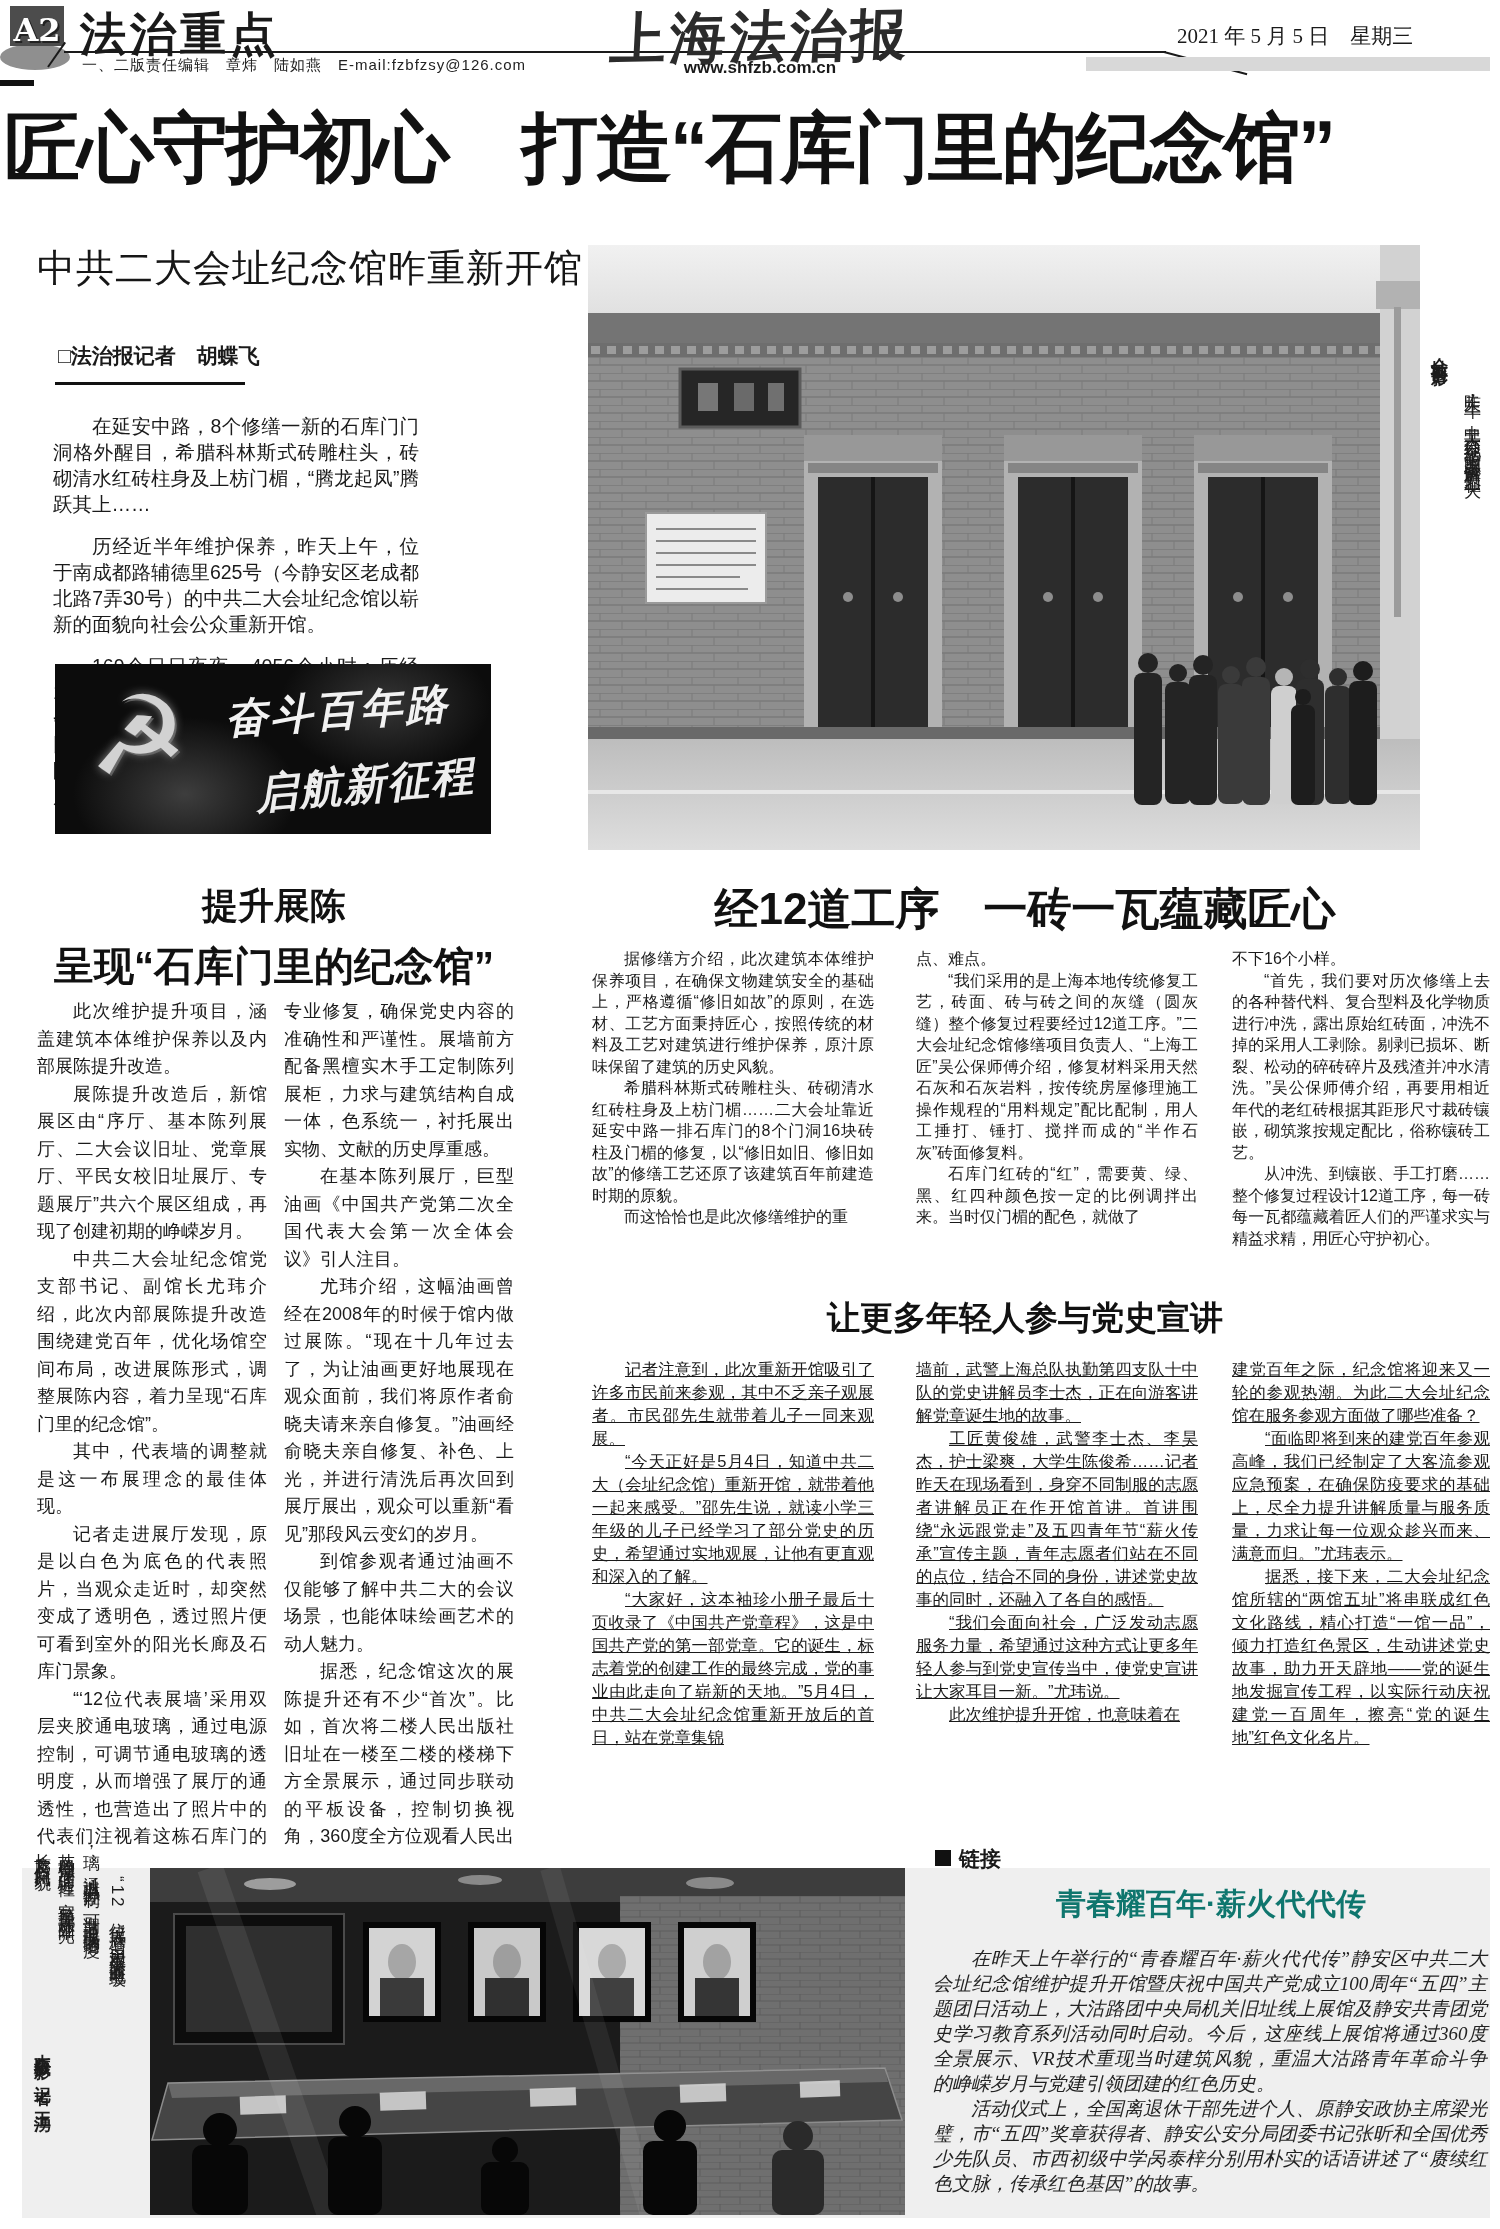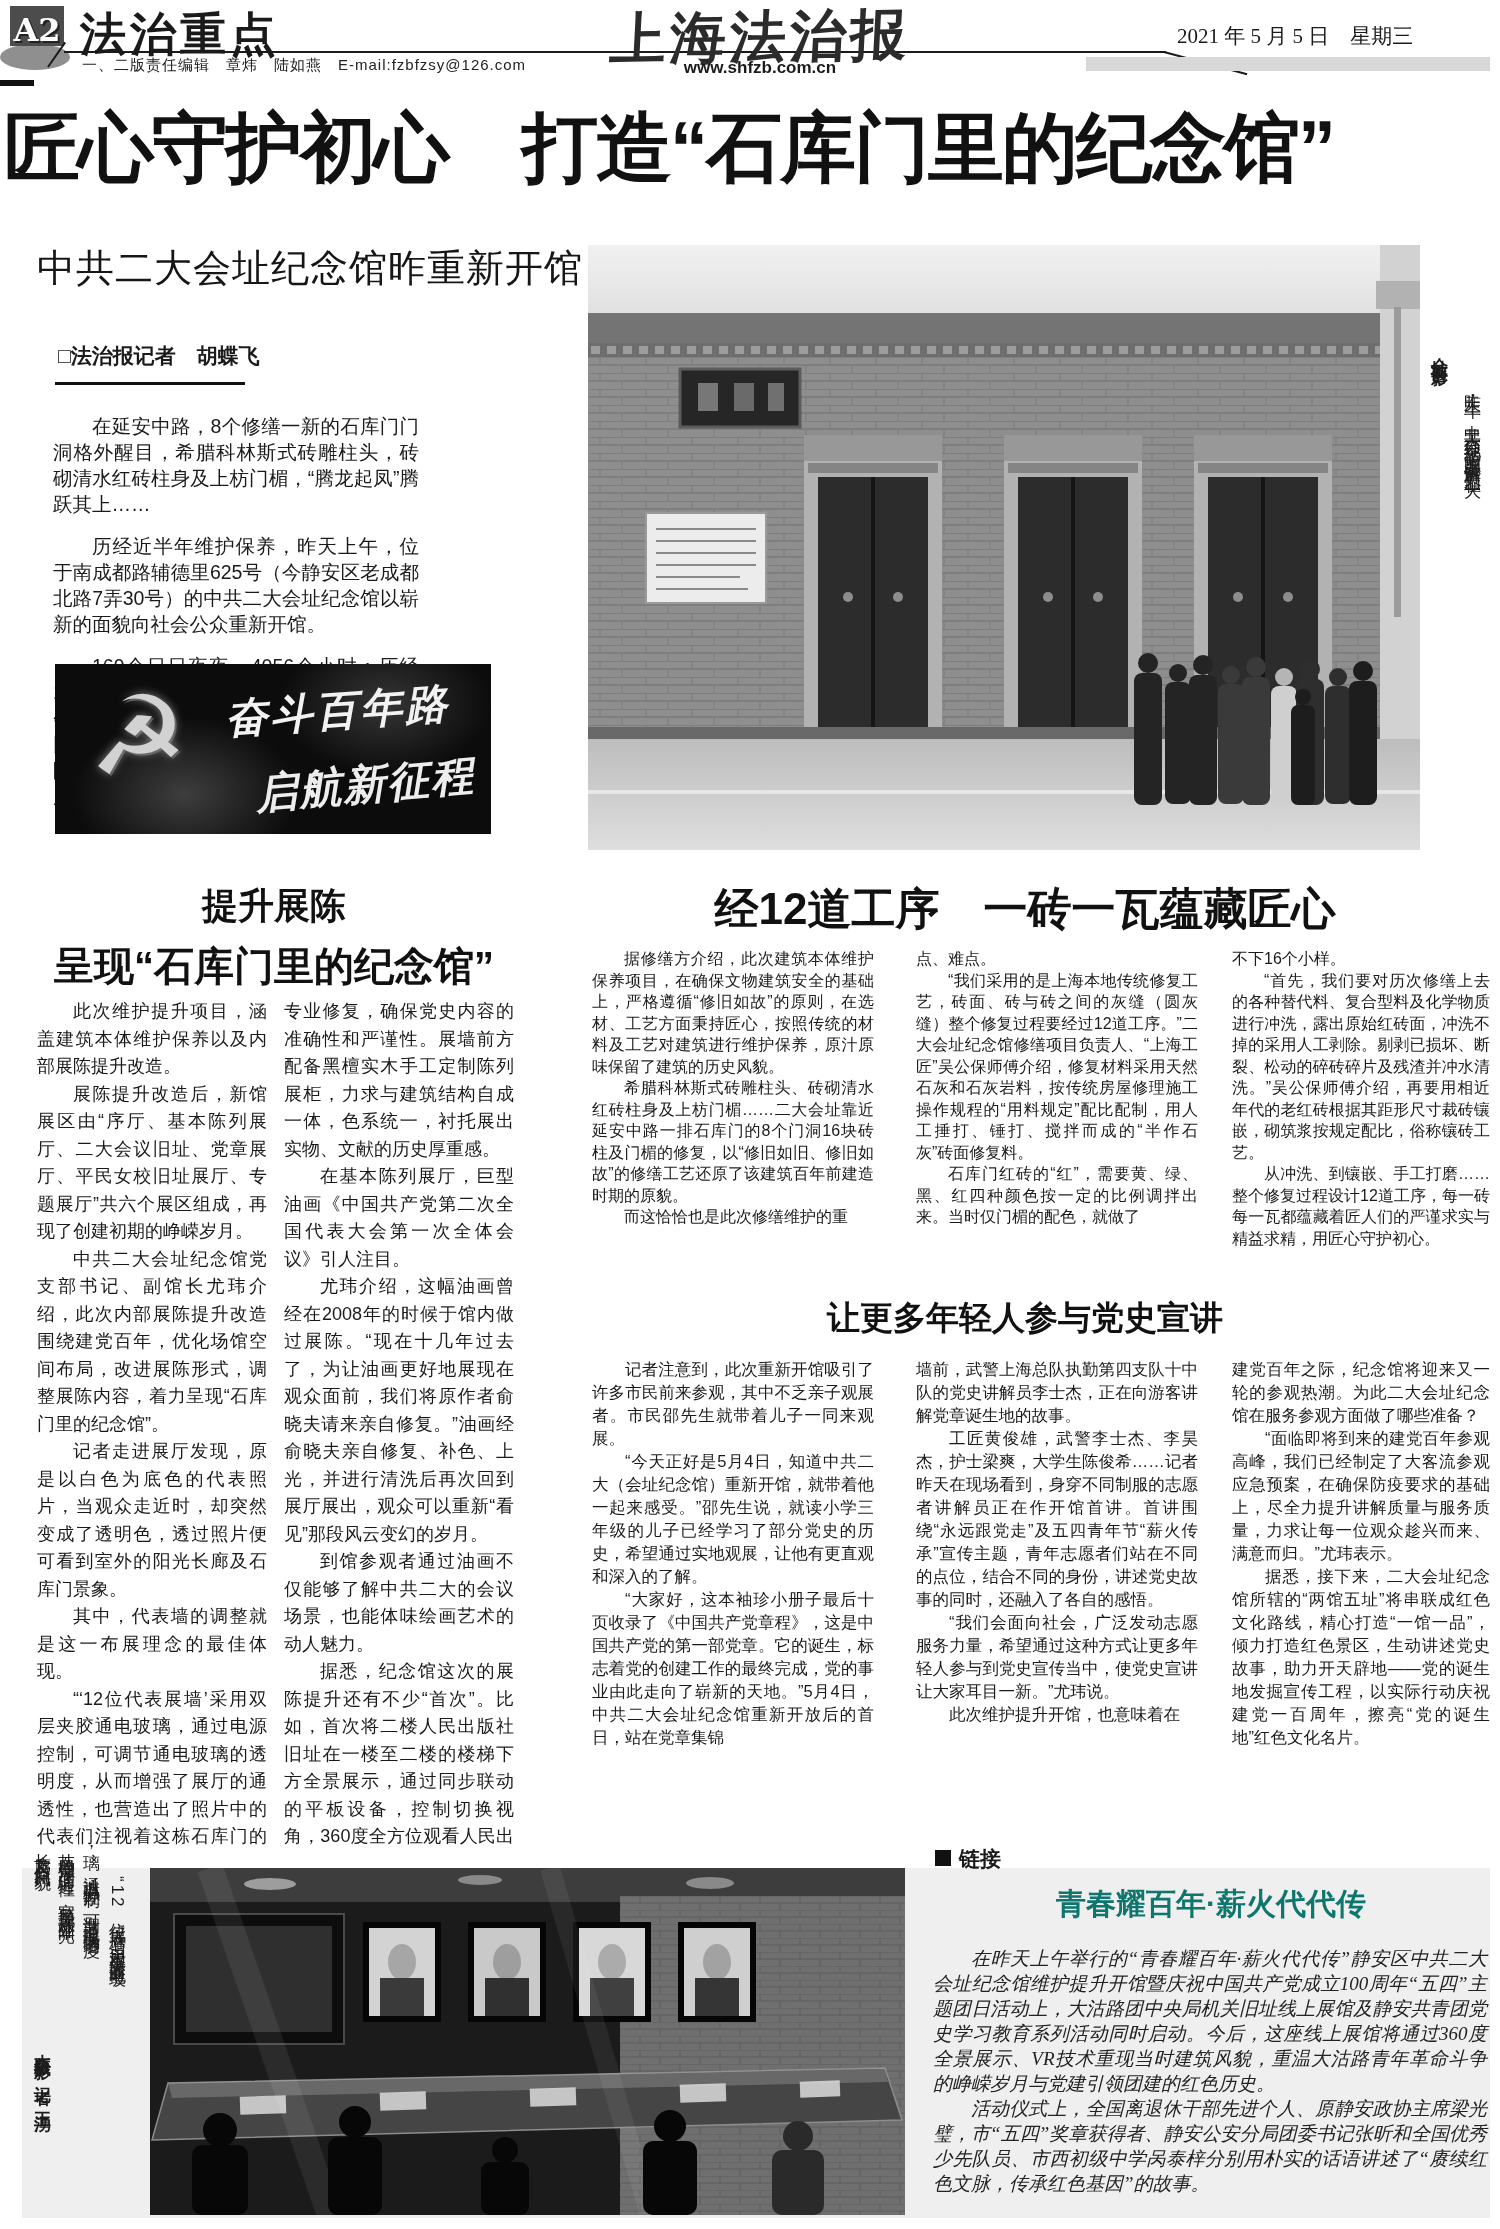--- a/index.html
+++ b/index.html
@@ -60,21 +60,21 @@
   .col p{margin:0;text-indent:2em;}
   #s1c1,#s1c2{top:998px;height:848px;font-size:18px;line-height:27.5px;}
   #s1c1{left:37px;width:230px;}
   #s1c2{left:284px;width:230px;}
   #s2h{left:560px;top:880px;width:930px;font-size:44px;}
   #s2c1,#s2c2,#s2c3{top:948px;height:302px;font-size:16px;line-height:21.5px;}
   #s2c1{left:592px;width:282px;}
   #s2c2{left:916px;width:282px;}
   #s2c3{left:1232px;width:258px;}
   #s3h{left:560px;top:1296px;width:930px;font-size:33px;}
-  #s3c1,#s3c2,#s3c3{top:1358px;height:492px;font-size:16.5px;line-height:23px;}
+  #s3c1,#s3c2,#s3c3{top:1358px;height:492px;font-size:16.5px;line-height:23px;text-decoration:underline;}
   #s3c1{left:592px;width:282px;}
   #s3c2{left:916px;width:282px;}
   #s3c3{left:1232px;width:258px;}
   
   #bpanel{left:22px;top:1868px;width:1468px;height:350px;background:#efefef;}
   #bcapR{left:106px;top:1876px;height:340px;}
   #bcap2{left:80px;top:1840px;height:420px;}
   #bcap3{left:55px;top:1840px;height:420px;}
   #bcap4{left:31px;top:1840px;height:200px;}
   #bcredit{left:31px;top:2040px;height:180px;font-weight:bold;}
@@ -212,22 +212,22 @@
   <div class="abs vcap" id="tcap-text">昨天上午，中共二大会址纪念馆的志愿者讲解员们在二大</div>
 
   <div class="abs h-big" id="s1h">
     <div class="l1">提升展陈</div>
     <div class="l2">呈现“石库门里的纪念馆”</div>
   </div>
   <div class="col" id="s1c1">
     <p>此次维护提升项目，涵盖建筑本体维护保养以及内部展陈提升改造。</p>
     <p>展陈提升改造后，新馆展区由“序厅、基本陈列展厅、二大会议旧址、党章展厅、平民女校旧址展厅、专题展厅”共六个展区组成，再现了创建初期的峥嵘岁月。</p>
     <p>中共二大会址纪念馆党支部书记、副馆长尤玮介绍，此次内部展陈提升改造围绕建党百年，优化场馆空间布局，改进展陈形式，调整展陈内容，着力呈现“石库门里的纪念馆”。</p>
+    <p>其中，代表墙的调整就是这一布展理念的最佳体现。</p>
     <p>记者走进展厅发现，原是以白色为底色的代表照片，当观众走近时，却突然变成了透明色，透过照片便可看到室外的阳光长廊及石库门景象。</p>
-    <p>其中，代表墙的调整就是这一布展理念的最佳体现。</p>
     <p>“‘12位代表展墙’采用双层夹胶通电玻璃，通过电源控制，可调节通电玻璃的透明度，从而增强了展厅的通透性，也营造出了照片中的代表们注视着这栋石库门的感觉。”工作人员表示。</p>
 
   </div>
   <div class="col" id="s1c2">
     <p style="text-indent:0">专业修复，确保党史内容的准确性和严谨性。展墙前方配备黑檀实木手工定制陈列展柜，力求与建筑结构自成一体，色系统一，衬托展出实物、文献的历史厚重感。</p>
     <p>在基本陈列展厅，巨型油画《中国共产党第二次全国代表大会第一次全体会议》引人注目。</p>
     <p>尤玮介绍，这幅油画曾经在2008年的时候于馆内做过展陈。“现在十几年过去了，为让油画更好地展现在观众面前，我们将原作者俞晓夫请来亲自修复。”油画经俞晓夫亲自修复、补色、上光，并进行清洗后再次回到展厅展出，观众可以重新“看见”那段风云变幻的岁月。</p>
     <p>到馆参观者通过油画不仅能够了解中共二大的会议场景，也能体味绘画艺术的动人魅力。</p>
     <p>据悉，纪念馆这次的展陈提升还有不少“首次”。比如，首次将二楼人民出版社旧址在一楼至二楼的楼梯下方全景展示，通过同步联动的平板设备，控制切换视角，360度全方位观看人民出版社空间场景内容。另外，原址中还首次展出王会悟关于中共二大会场布置平面图的回忆手绘稿。</p>
   </div>

